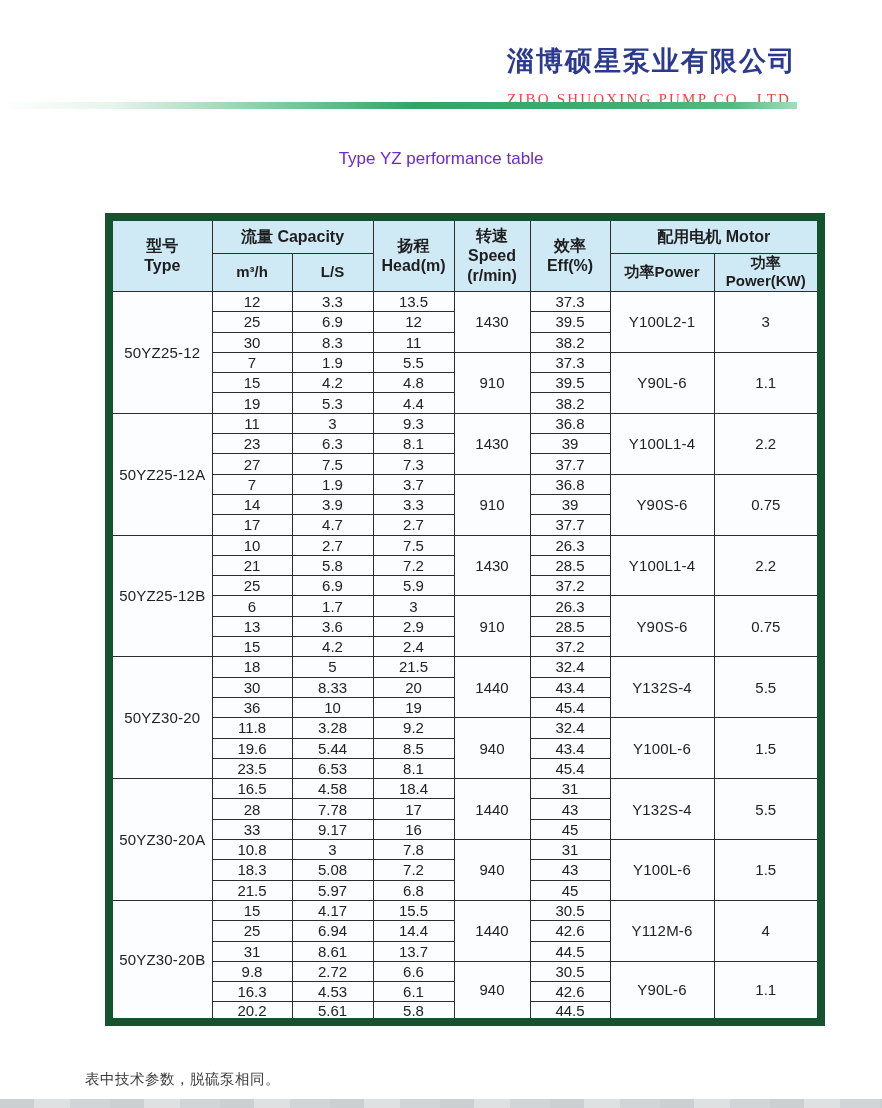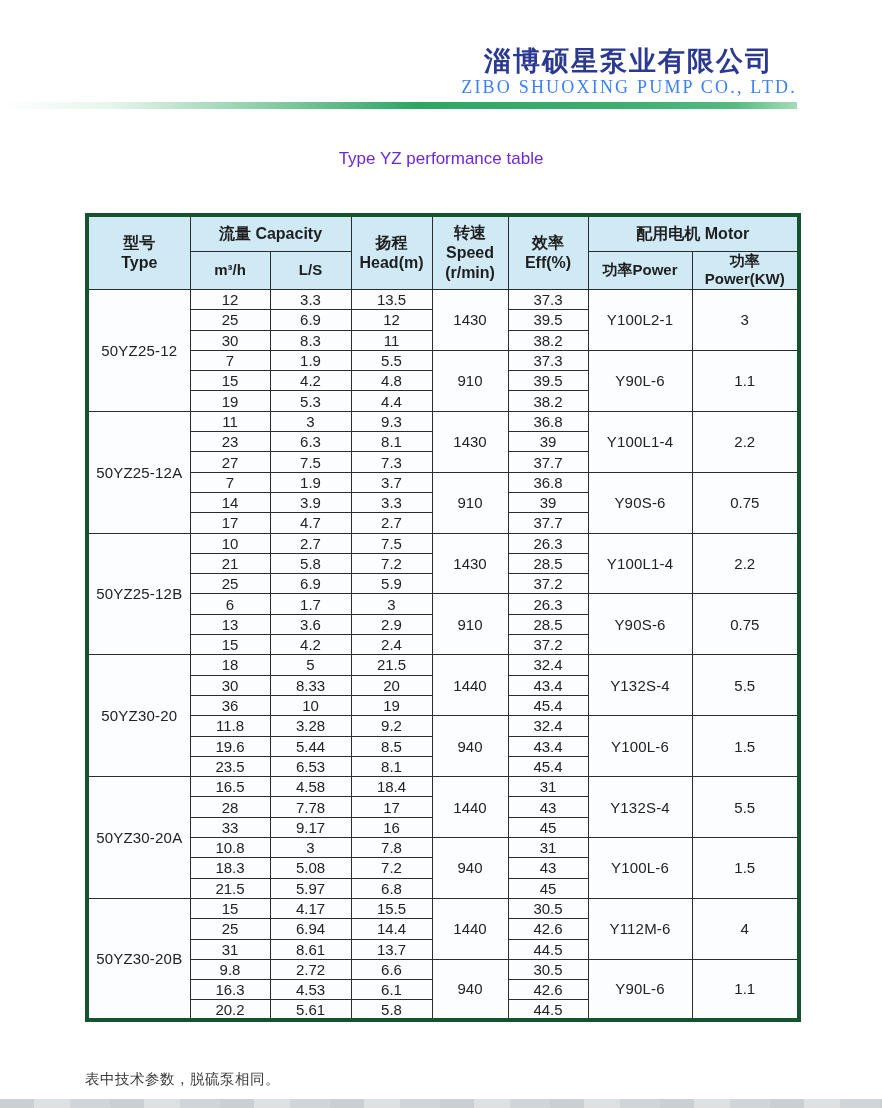--- a/index.html
+++ b/index.html
@@ -3,28 +3,28 @@
 <meta charset="utf-8">
 <style>
   * { margin:0; padding:0; box-sizing:border-box; }
   body { background:#e9e9e9; font-family:"Liberation Sans", sans-serif; }
   .page {
     position:relative; width:882px; height:1108px; margin:0 auto;
     background:#ffffff; overflow:hidden;
   }
 
   
-  .company-block { position:absolute; top:46px; right:85px; text-align:center; }
+  .company-block { position:absolute; top:46px; right:85px; text-align:left; }
   .company-cn {
     font-size:27px; font-weight:bold; color:#2b3a90;
     letter-spacing:2px; line-height:1.15;
   }
   .company-en {
     font-family:"Liberation Serif", serif;
-    font-size:18px; color:#3b82f6; letter-spacing:2.2px; margin-top:0;
+    font-size:15px; color:#ef4444; letter-spacing:2.2px; margin-top:14px;
   }
   .green-bar {
     position:absolute; top:102px; left:0; width:797px; height:7px;
     background:linear-gradient(90deg,
       rgba(54,170,104,0) 0%, rgba(54,170,104,0.12) 14%,
       rgba(54,170,104,0.55) 32%, #2fa564 52%, #3fae70 78%,
       #55ba80 92%, #a4dcba 100%);
   }
 
   
@@ -35,21 +35,21 @@
   
   table.perf {
     position:absolute; top:213px; left:85px; width:712px;
     border-collapse:collapse; table-layout:fixed;
     color:#222;
   }
   table.perf th, table.perf td {
     border:1.5px solid #2c2c2c; text-align:center; vertical-align:middle;
     overflow:hidden;
   }
-  table.perf { border:4px solid #14532d; }
+  table.perf { border:8px solid #14532d;margin-left:20px; }
   table.perf thead th {
     background:#cfe9f5; font-size:16px; font-weight:600; color:#1e1e1e;
     line-height:1.25;
   }
   table.perf thead tr.h1 th { height:36px; }
   table.perf thead tr.h2 th { height:34px; }
   table.perf thead .sub { font-size:15px; font-weight:600; }
   table.perf tbody td {
     height:20.3px; font-size:15px; background:#fbfdfe; line-height:1;
   }

